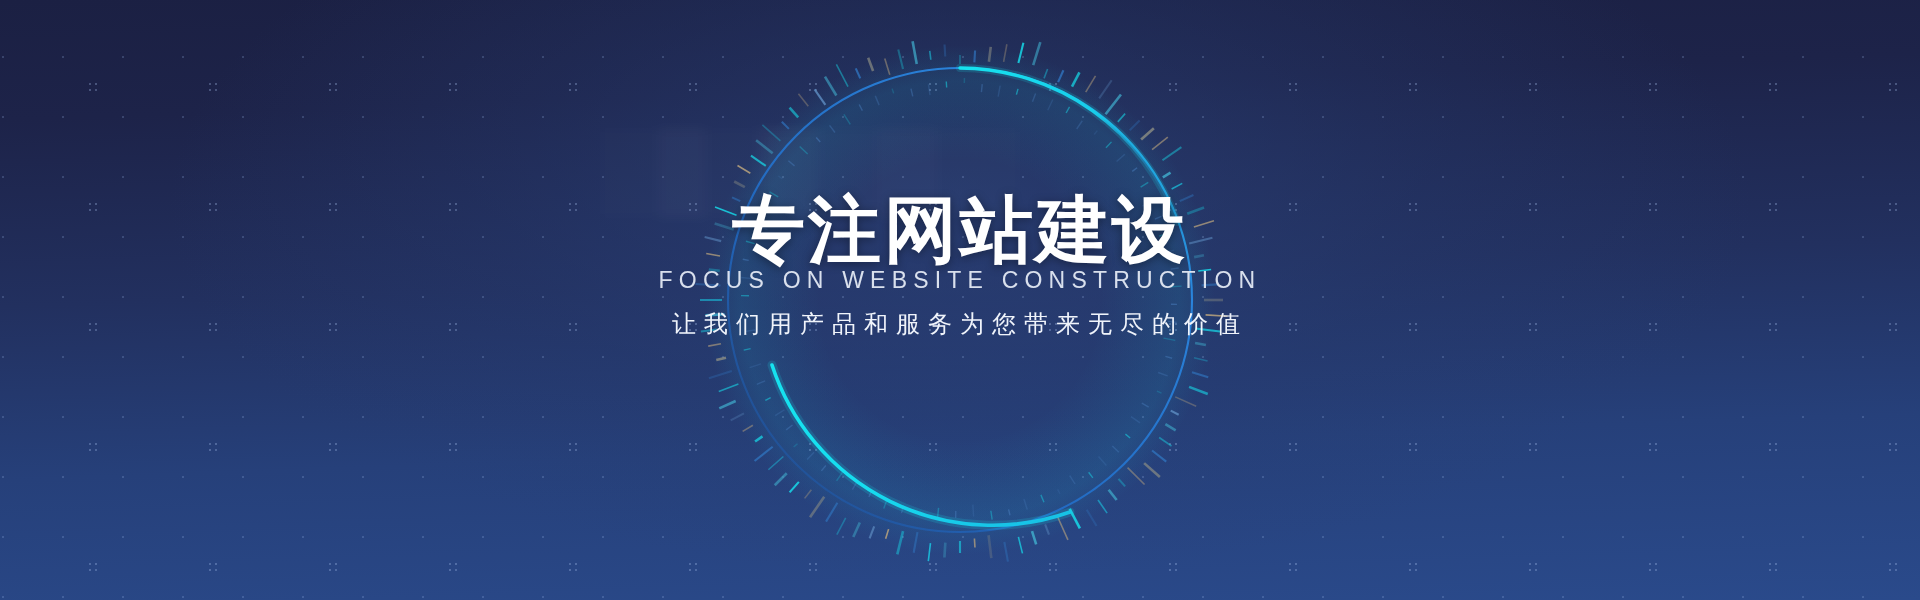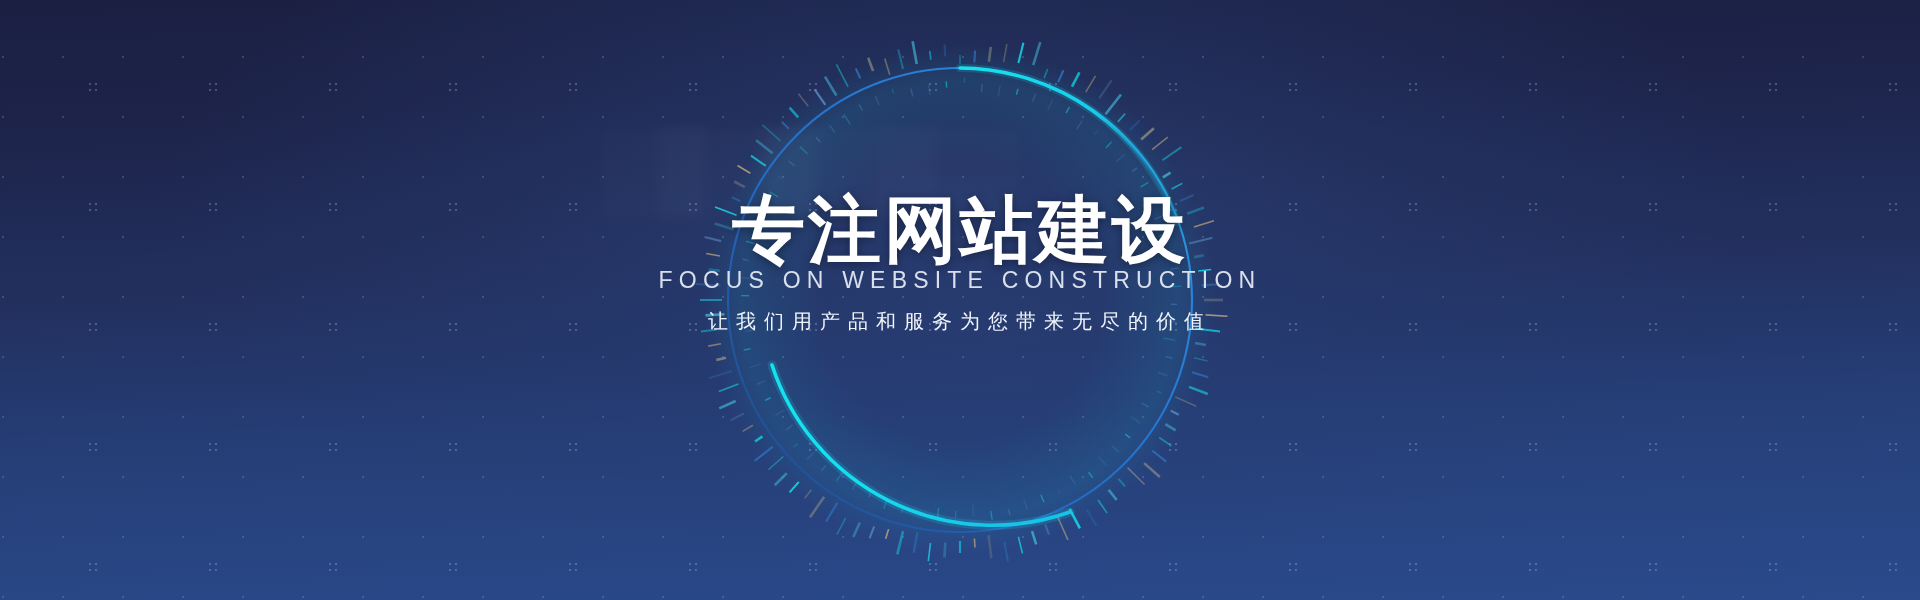--- a/index.html
+++ b/index.html
@@ -102,21 +102,21 @@
     color:#e3e9f4;
     line-height:1;
     white-space:nowrap;
     opacity:0.95;
   }
 
   .tagline {
     position:absolute;
     top:306px; left:0; right:0;
     font-family:"DejaVu Sans", sans-serif;
-    font-size:20px;
+    font-size:24px;
     font-weight:400;
     letter-spacing:8px;
     color:#f0f4fb;
     line-height:1.5;
     white-space:nowrap;
   }
 </style>
 </head>
 <body>
 

